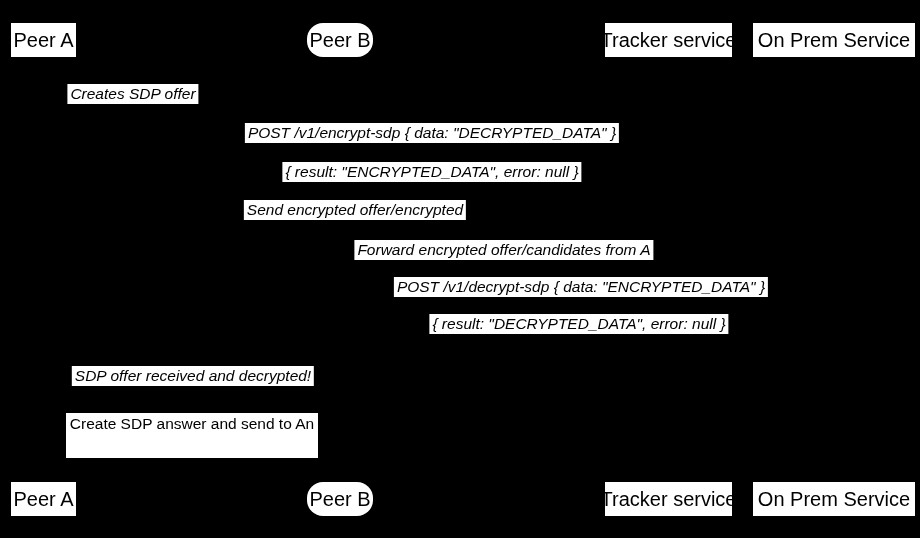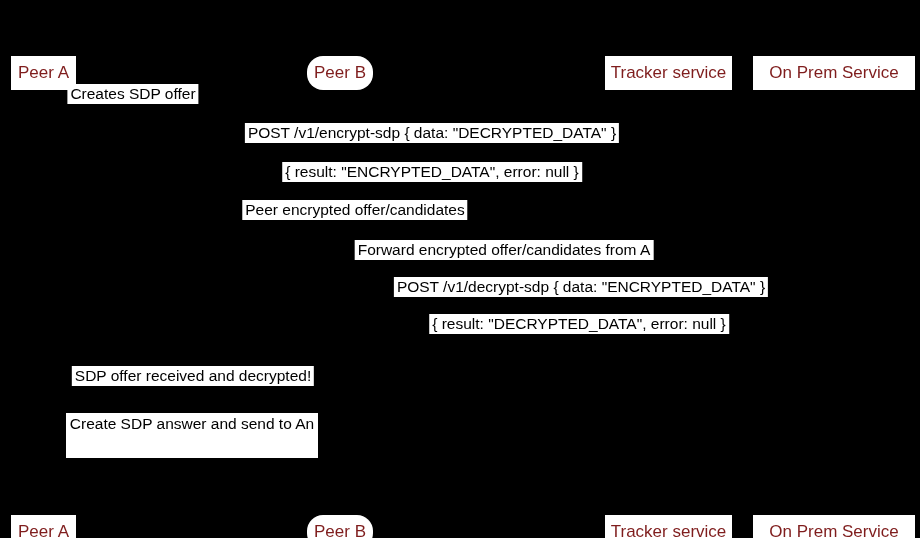--- a/index.html
+++ b/index.html
@@ -13,27 +13,26 @@
     height: 538px;
     background: #000000;
     overflow: hidden;
     font-family: "Liberation Sans", sans-serif;
   }
   
   .actor {
     position: absolute;
     height: 34px;
     background: #ffffff;
-    color: #7f1d1d;
+    color: #000000;
     display: flex;
     align-items: center;
     justify-content: center;
-    font-size: 17px;
+    font-size: 20px;
     white-space: nowrap;
-    margin-top: 33px;
   }
   .actor-row-top .actor { top: 23px; }
   .actor-row-bottom .actor { top: 482px; }
   .actor.a-peer-a { left: 11px; width: 65px; }
   .actor.a-peer-b { left: 307px; width: 66px; border-radius: 16px; }
   .actor.a-tracker { left: 605px; width: 127px; }
   .actor.a-onprem { left: 753px; width: 162px; }
   
   .lifeline {
     position: absolute;
@@ -50,20 +49,21 @@
   
   .msg {
     position: absolute;
     transform: translateX(-50%);
     background: #ffffff;
     color: #000000;
     font-size: 15.5px;
     line-height: 20px;
     padding: 0 3px;
     white-space: nowrap;
+    font-style: italic;
   }
   
   .note {
     position: absolute;
     left: 192px;
     top: 413px;
     width: 252px;
     height: 45px;
     transform: translateX(-50%);
     background: #ffffff;
@@ -98,21 +98,21 @@
   <div class="actor-row-top">
     <div class="actor a-peer-a">Peer A</div>
     <div class="actor a-peer-b">Peer B</div>
     <div class="actor a-tracker">Tracker service</div>
     <div class="actor a-onprem">On Prem Service</div>
   </div>
 
   <div class="msg" style="left:133px; top:84px">Creates SDP offer</div>
   <div class="msg" style="left:432px; top:123px">POST /v1/encrypt-sdp { data: "DECRYPTED_DATA" }</div>
   <div class="msg" style="left:432px; top:162px">{ result: "ENCRYPTED_DATA", error: null }</div>
-  <div class="msg" style="left:355px; top:200px">Peer encrypted offer/candidates</div>
+  <div class="msg" style="left:355px; top:200px">Send encrypted offer/encrypted</div>
   <div class="msg" style="left:504px; top:240px">Forward encrypted offer/candidates from A</div>
   <div class="msg" style="left:581px; top:277px">POST /v1/decrypt-sdp { data: "ENCRYPTED_DATA" }</div>
   <div class="msg" style="left:579px; top:314px">{ result: "DECRYPTED_DATA", error: null }</div>
   <div class="msg" style="left:193px; top:366px">SDP offer received and decrypted!</div>
 
   <div class="note">
     <div>Create SDP answer and send to An</div>
   </div>
 
   <div class="actor-row-bottom">

